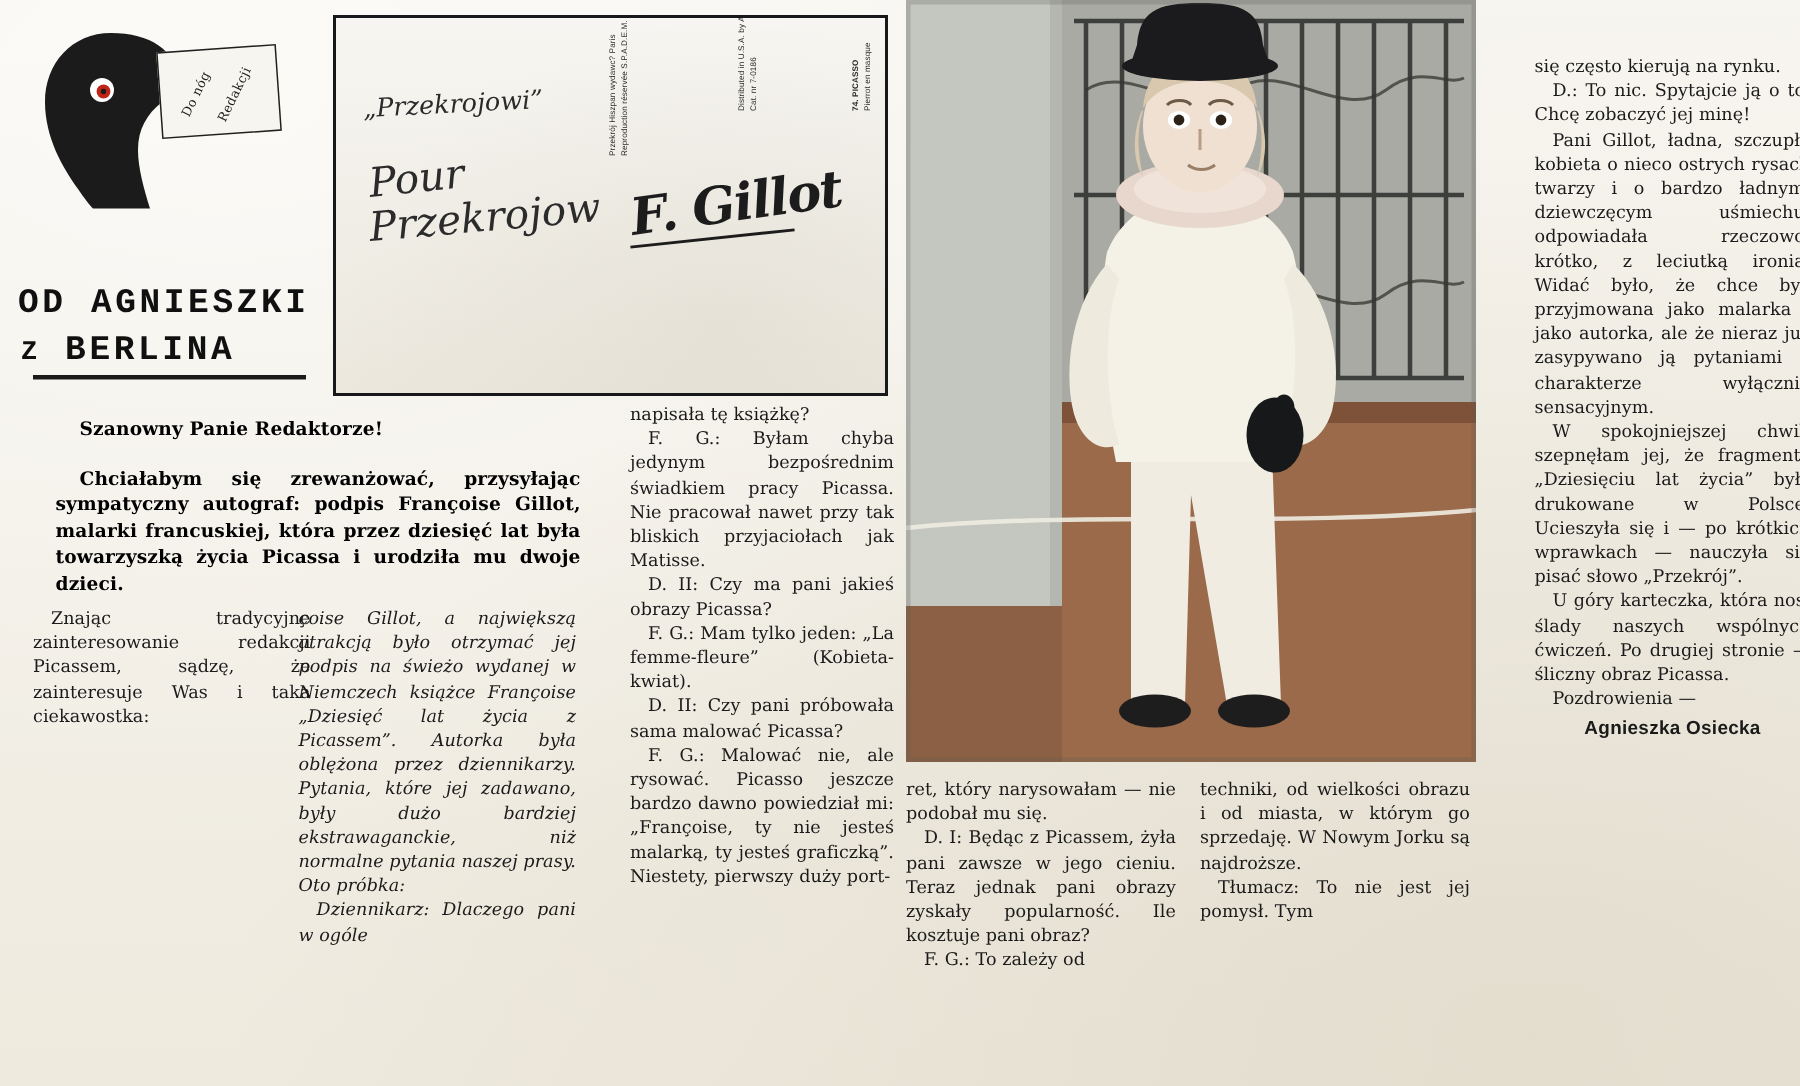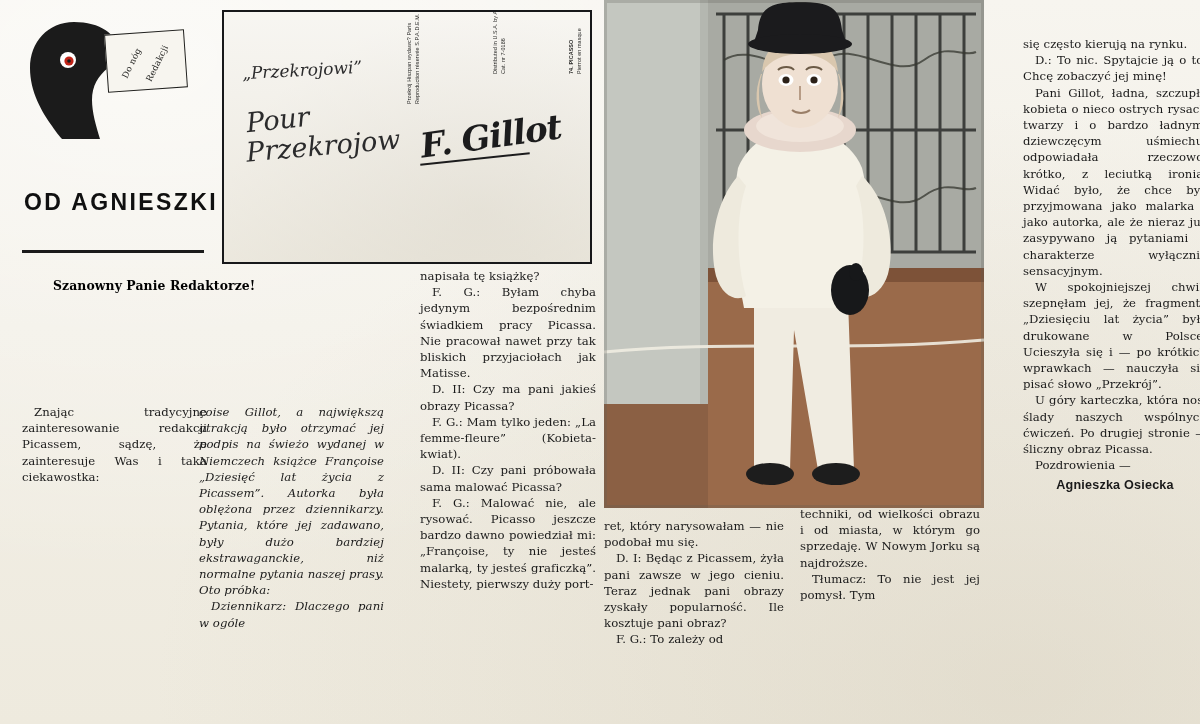--- a/index.html
+++ b/index.html
@@ -32,21 +32,21 @@
   
   .col {
     position: absolute;
     box-sizing: border-box;
     color: #1a1a1a;
   }
   .col-1 { left: 22px;  top: 12px;  width: 185px; }
   .col-2 { left: 199px; top: 404px; width: 185px; font-style: italic; }
   .col-3 { left: 420px; top: 268px; width: 176px; }
   .col-4 { left: 604px; top: 518px; width: 180px; }
-  .col-5 { left: 800px; top: 506px; width: 180px; }
+  .col-5 { left: 800px; top: 518px; width: 180px; }
   .col-6 { left: 995px; top: 36px;  width: 184px; margin-left: 28px; }
 
   
   .logo-box {
     position: absolute;
     left: 22px;
     top: 14px;
     width: 172px;
     height: 144px;
   }
@@ -75,24 +75,24 @@
     color: #1d1d1b;
     letter-spacing: 0.3px;
     transform: rotate(-60deg);
     white-space: nowrap;
   }
   .tag-note .t1 { left: 8px;  top: 24px; }
   .tag-note .t2 { left: 30px; top: 26px; }
 
   .title {
     position: absolute;
-    left: 24px;
+    left: 12px;
     top: 172px;
     width: 210px;
-    font-family: Liberation Sans, sans-serif;
+    font-family: Liberation Mono, monospace;
     font-weight: 700;
     font-size: 23px;
     line-height: 1.35;
     letter-spacing: 2.4px;
     color: #101010;
   }
   .title .line2 { padding-left: 2px; }
   .title .small-z { font-size: 18px; }
   .rule {
     position: absolute;
@@ -234,20 +234,24 @@
       </svg>
     </div>
     <div class="tag-note">
       <span class="t1">Do nóg</span>
       <span class="t2">Redakcji</span>
     </div>
   </div>
 
   <h1 class="title">
     <span>OD AGNIESZKI</span><br>
+    <span class="line2">
+      <span class="small-z">Z</span>
+      <span>BERLINA</span>
+    </span>
   </h1>
   <div class="rule"></div>
 
   <div class="autograph">
     <div class="ag-inner"></div>
 
     <div class="hand hand-1">„Przekrojowi”</div>
     <div class="hand hand-2">Pour</div>
     <div class="hand hand-3">Przekrojow</div>
     <div class="sig">F. Gillot</div>
@@ -321,20 +325,21 @@
 
       <path d="M150 42 L242 42 L238 30 C236 8 226 2 196 2 C166 2 156 8 154 30 Z" fill="#1b1b1d"></path>
       <ellipse cx="196" cy="44" rx="52" ry="10" fill="#1b1b1d"></ellipse>
 
       <rect x="0" y="0" width="380" height="508" fill="none" stroke="rgba(90,90,85,0.25)" stroke-width="6"></rect>
     </svg>
   </div>
 
   <div class="lead-col lead">
     <p>Szanowny Panie Redaktorze!</p>
+    <p>Chciałabym się zrewanżować, przysyłając sympatyczny autograf: podpis Françoise Gillot, malarki francuskiej, która przez dziesięć lat była towarzyszką życia Picassa i urodziła mu dwoje dzieci.</p>
   </div>
 
   <div class="col col-1 body-text" style="top:404px;">
     <p>Znając tradycyjne zainteresowanie redakcji Picassem, sądzę, że zainteresuje Was i taka ciekawostka:</p>
   </div>
 
   <div class="col col-2 body-text">
     <p class="noindent">çoise Gillot, a największą atrakcją było otrzymać jej podpis na świeżo wydanej w Niemczech książce Françoise „Dziesięć lat życia z Picassem”. Autorka była oblężona przez dziennikarzy. Pytania, które jej zadawano, były dużo bardziej ekstrawaganckie, niż normalne pytania naszej prasy. Oto próbka:</p>
     <p>Dziennikarz: Dlaczego pani w ogóle</p>
   </div>

